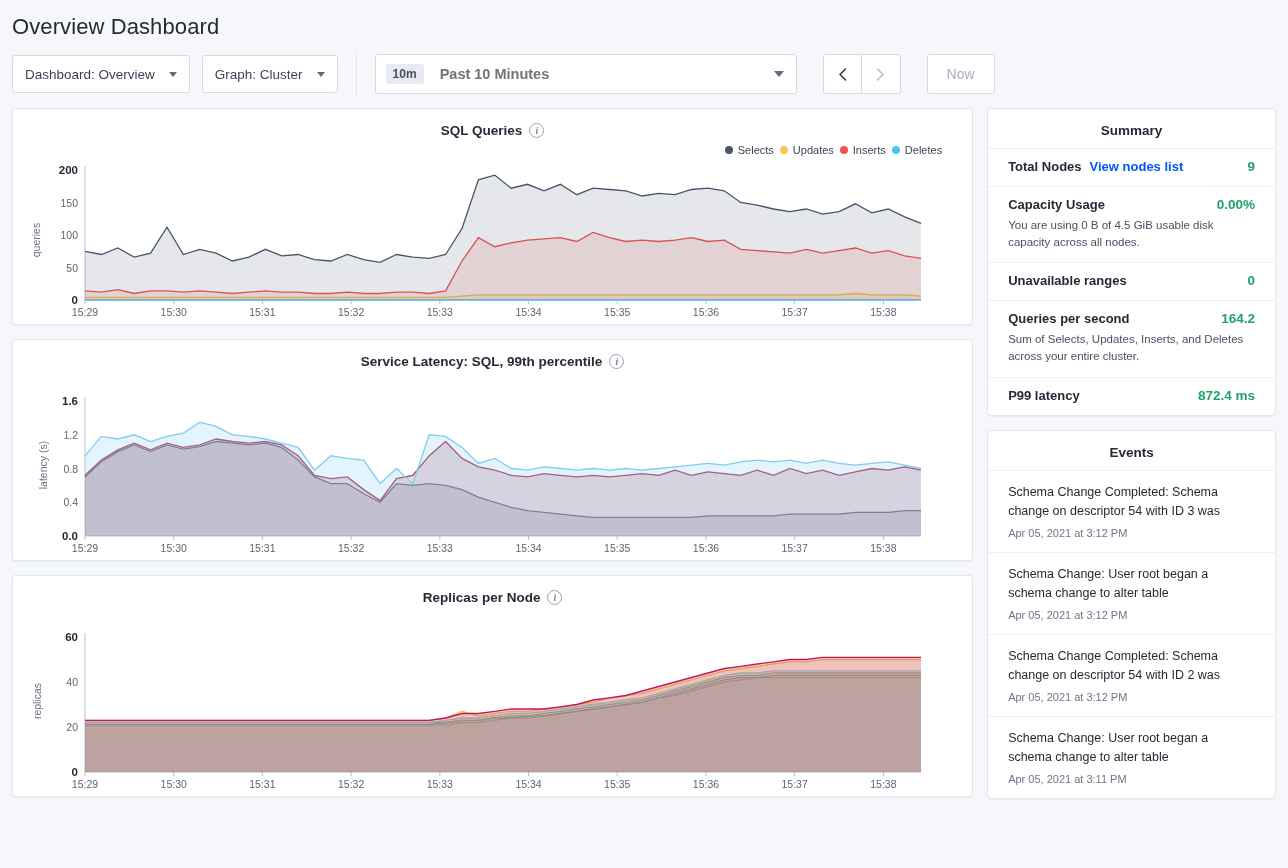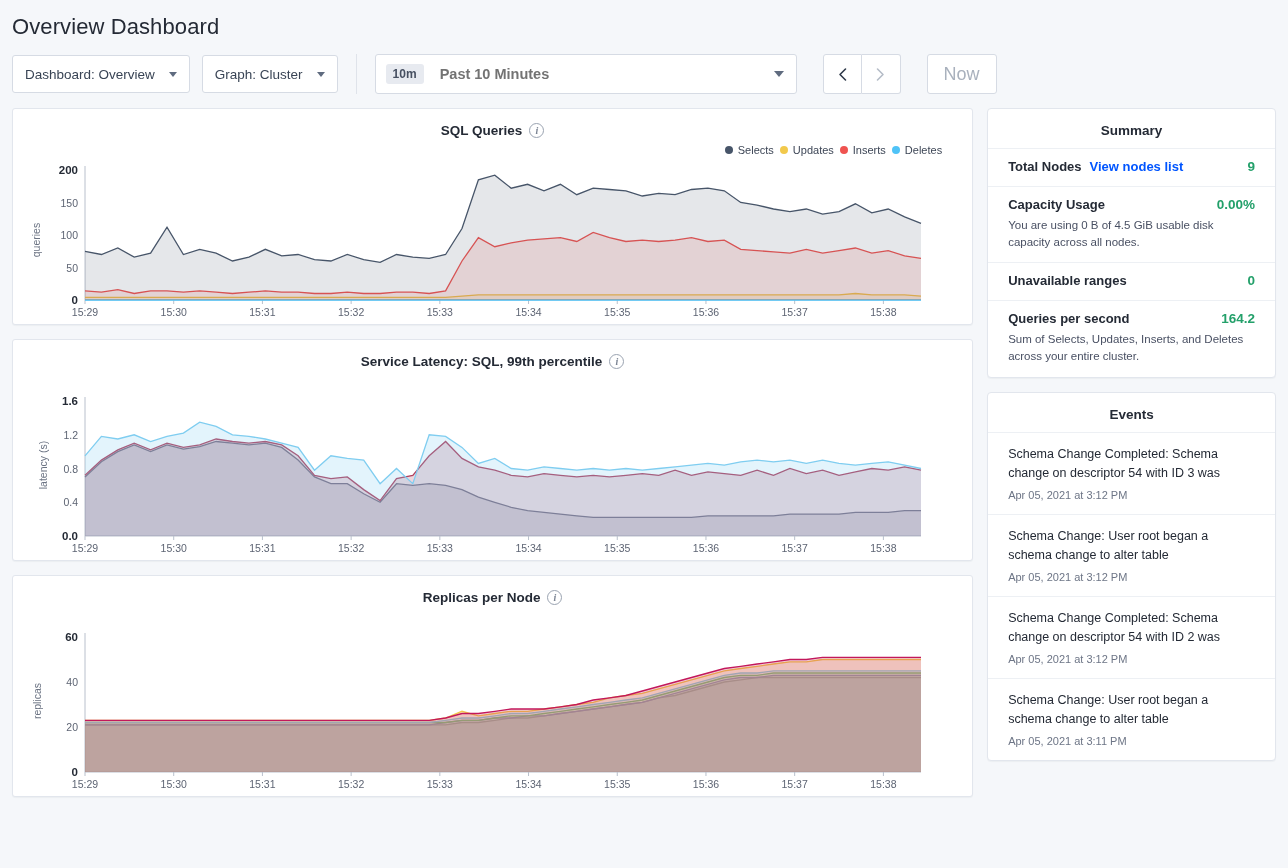--- a/index.html
+++ b/index.html
@@ -104,21 +104,21 @@
   .arrow-btn.left { border-radius: 3px 0 0 3px; color:#2f3a4a; }
   .arrow-btn.right { border-left: none; border-radius: 0 3px 3px 0; color:#aab2bf; }
   .now-btn {
     margin-left: 14px;
     height: 40px;
     min-width: 68px;
     background: #fff;
     border: 1px solid #d6dbe4;
     border-radius: 3px;
     color: #a9b1bd;
-    font-size: 18px;
+    font-size: 14px;
     display: flex; align-items: center; justify-content: center;
     padding: 0 16px;
     cursor: default;
   }
 
   
   .content {
     display: flex;
     gap: 14px;
     padding: 14px 12px 0 12px;
@@ -482,20 +482,26 @@
         </div>
 
         <div class="summary-row">
           <div class="summary-head">
             <span class="summary-label">Queries per second</span>
             <span class="summary-value">164.2</span>
           </div>
           <div class="summary-desc">Sum of Selects, Updates, Inserts, and Deletes across your entire cluster.</div>
         </div>
 
+        <div class="summary-row">
+          <div class="summary-head">
+            <span class="summary-label">P99 latency</span>
+            <span class="summary-value">872.4 ms</span>
+          </div>
+        </div>
       </div>
 
       <div class="side-card events-card">
         <div class="side-title">Events</div>
 
         <div class="event">
           <div class="event-text">Schema Change Completed: Schema change on descriptor 54 with ID 3 was</div>
           <div class="event-time">Apr 05, 2021 at 3:12 PM</div>
         </div>
         <div class="event">

